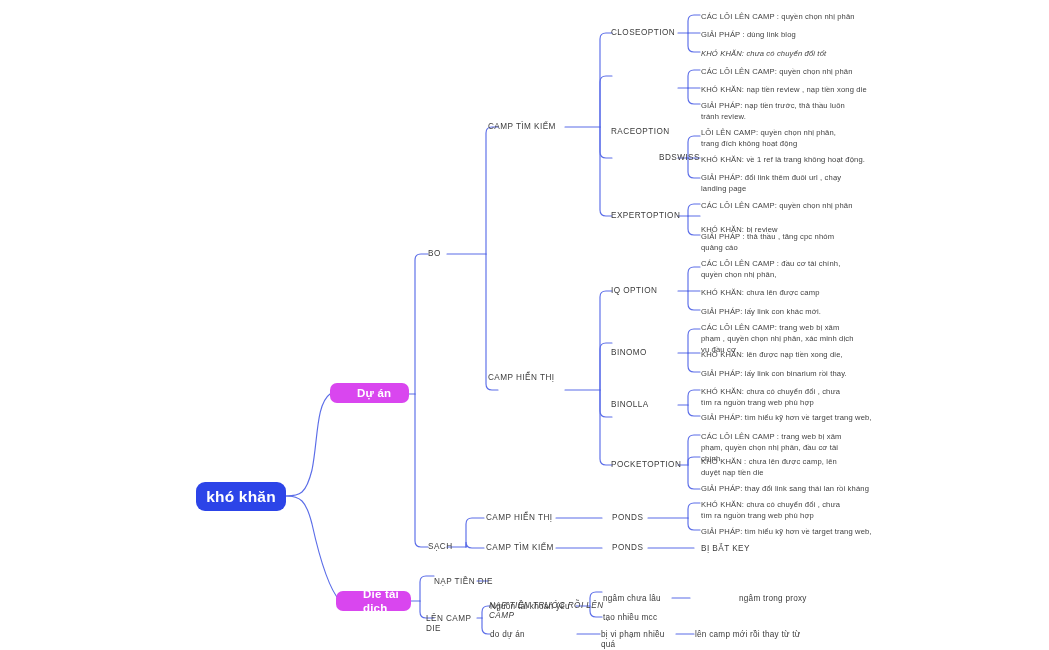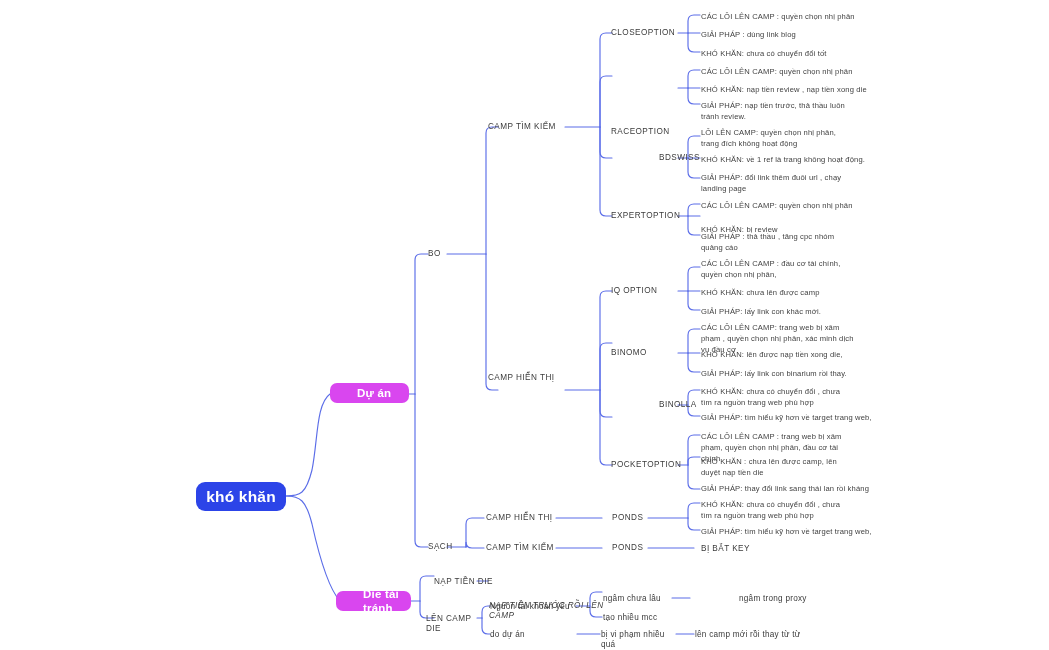--- a/index.html
+++ b/index.html
@@ -170,41 +170,41 @@
 
       <path d="M676,634 H694"></path>
 
     </g>
   </svg>
 
   <div class="node root-pill" style="left:196px;top:482px;width:90px;height:29px;">khó khăn</div>
 
   <div class="node branch-pill" style="left:330px;top:383px;width:79px;height:20px;">Dự án</div>
 
-  <div class="node branch-pill" style="left:336px;top:591px;width:75px;height:20px;">Die tài tránh</div>
+  <div class="node branch-pill" style="left:336px;top:591px;width:75px;height:20px;">Die tài dịch</div>
 
   <div class="node txt cap" style="left:428px;top:249px;width:40px;">BO</div>
   <div class="node txt cap" style="left:428px;top:542px;width:40px;">SẠCH</div>
 
   <div class="node txt cap" style="left:488px;top:122px;width:80px;">CAMP TÌM KIẾM</div>
   <div class="node txt cap" style="left:488px;top:373px;width:80px;">CAMP HIỂN THỊ</div>
 
   <div class="node txt cap" style="left:611px;top:28px;width:72px;">CLOSEOPTION</div>
   <div class="node txt cap" style="left:611px;top:83px;width:72px;margin-top:44px;">RACEOPTION</div>
   <div class="node txt cap" style="left:611px;top:153px;width:72px;padding-left:48px;">BDSWISS</div>
   <div class="node txt cap" style="left:611px;top:211px;width:78px;">EXPERTOPTION</div>
 
   <div class="node txt cap" style="left:611px;top:286px;width:72px;">IQ OPTION</div>
   <div class="node txt cap" style="left:611px;top:348px;width:72px;">BINOMO</div>
-  <div class="node txt cap" style="left:611px;top:400px;width:72px;margin-left:48px;">BINOLLA</div>
+  <div class="node txt cap" style="left:611px;top:400px;width:72px;">BINOLLA</div>
   <div class="node txt cap" style="left:611px;top:460px;width:80px;">POCKETOPTION</div>
 
   <div class="node leaf" style="left:701px;top:11px;width:200px;">CÁC LỖI LÊN CAMP : quyền chọn nhị phân</div>
   <div class="node leaf" style="left:701px;top:29px;width:200px;">GIẢI PHÁP : dùng link blog</div>
-  <div class="node leaf" style="left:701px;top:48px;width:200px;">KHÓ KHĂN: chưa có chuyển đổi tốt</div>
+  <div class="node leaf" style="left:701px;top:48px;width:200px;font-style:italic;">KHÓ KHĂN: chưa có chuyển đổi tốt</div>
 
   <div class="node leaf" style="left:701px;top:66px;width:200px;">CÁC LỖI LÊN CAMP: quyền chọn nhị phân</div>
   <div class="node leaf" style="left:701px;top:84px;width:200px;">KHÓ KHĂN: nạp tiền review , nạp tiền xong die</div>
   <div class="node leaf" style="left:701px;top:100px;width:152px;">GIẢI PHÁP: nạp tiền trước, thả thầu luôn tránh review.</div>
 
   <div class="node leaf" style="left:701px;top:127px;width:152px;">LỖI LÊN CAMP: quyền chọn nhị phân, trang đích không hoạt động</div>
   <div class="node leaf" style="left:701px;top:154px;width:200px;">KHÓ KHĂN: về 1 ref là trang không hoạt động.</div>
   <div class="node leaf" style="left:701px;top:172px;width:152px;">GIẢI PHÁP: đổi link thêm đuôi url , chạy landing page</div>
 
   <div class="node leaf" style="left:701px;top:200px;width:200px;">CÁC LỖI LÊN CAMP: quyền chọn nhị phân</div>

